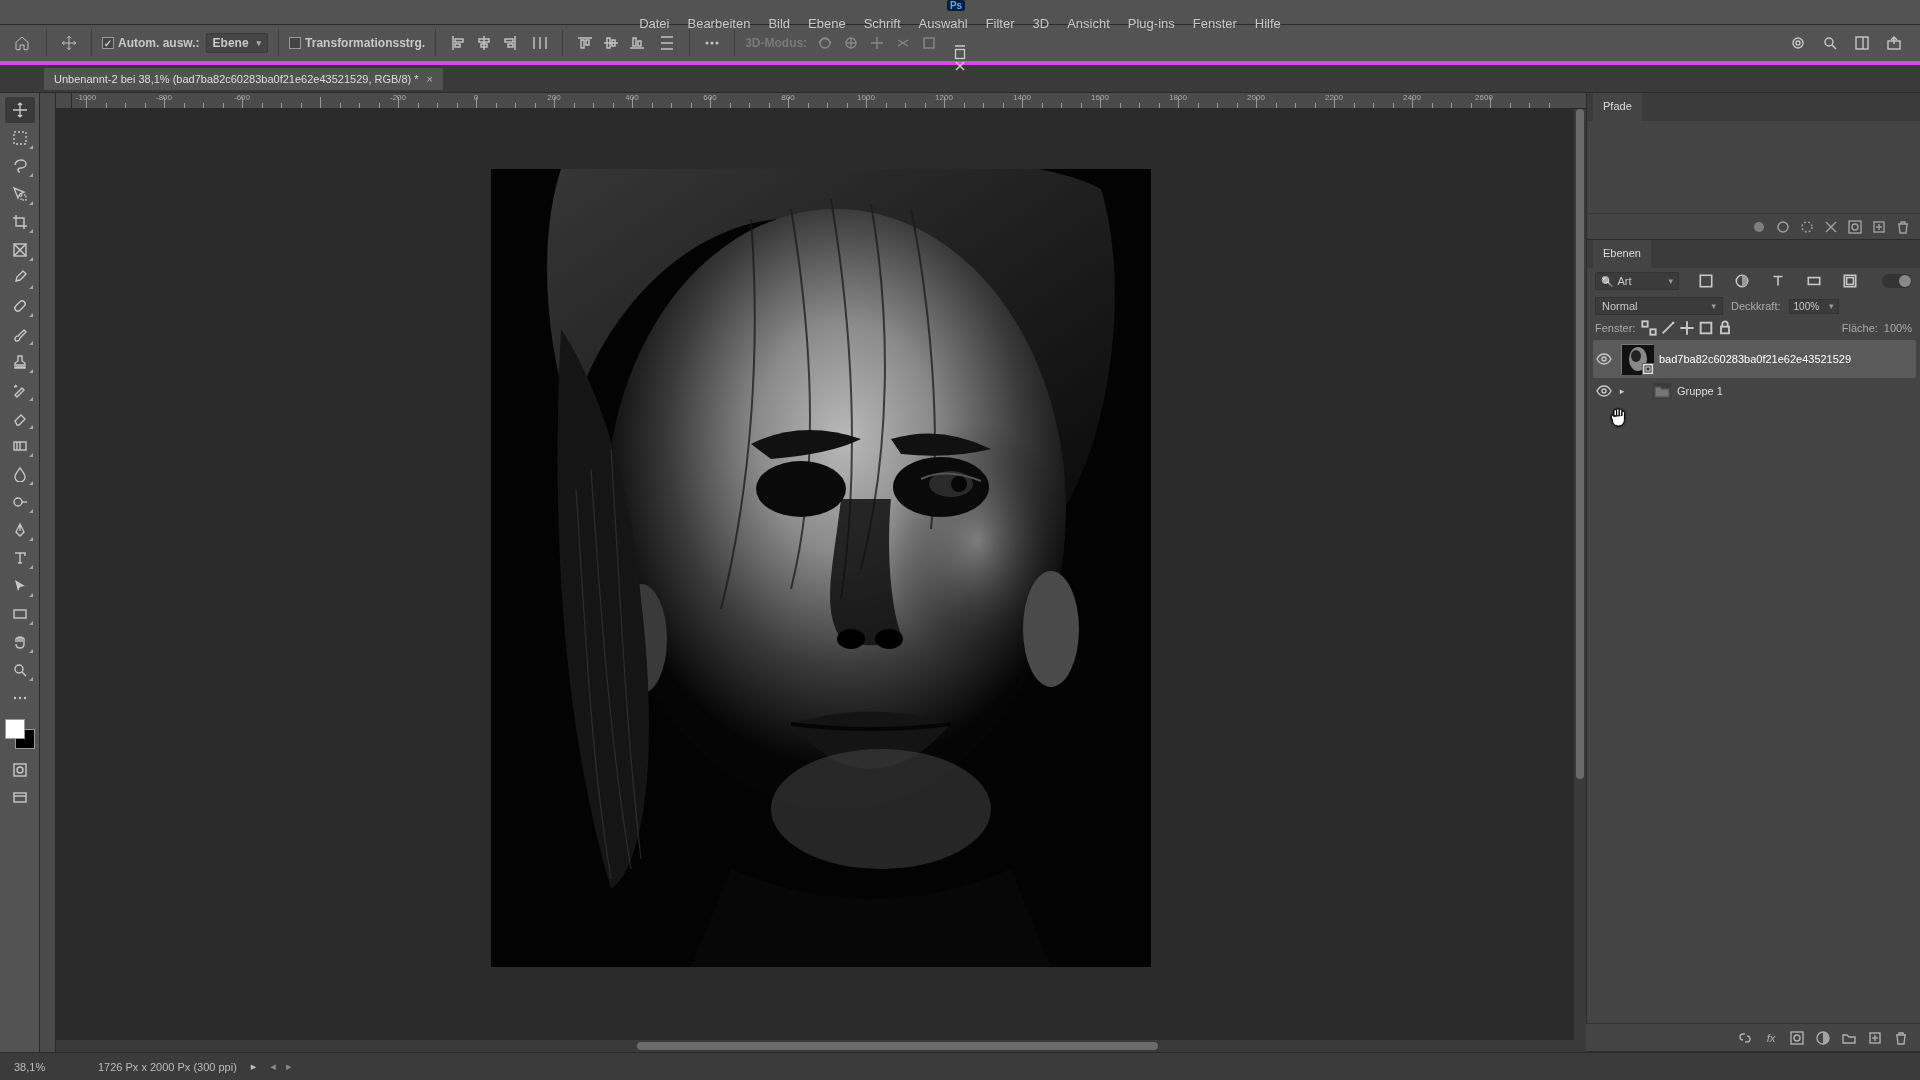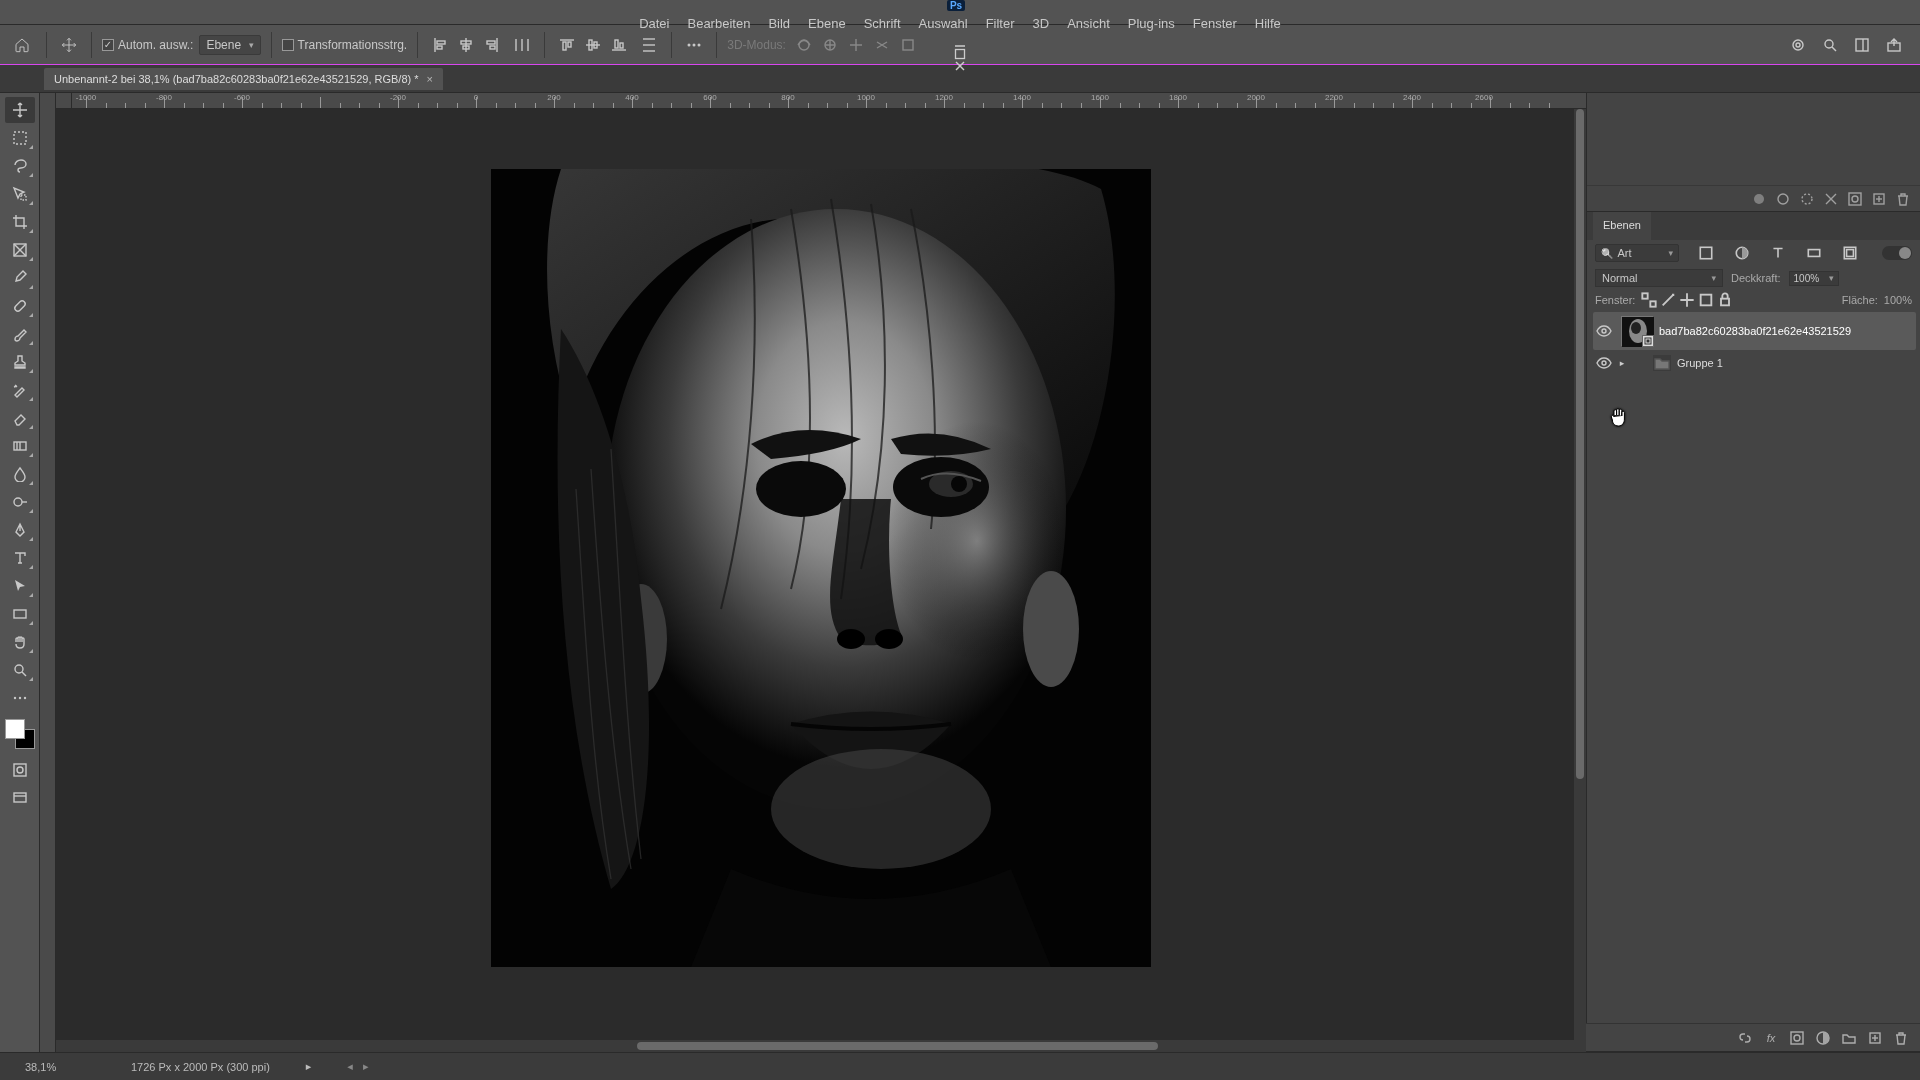--- a/index.html
+++ b/index.html
@@ -7,21 +7,21 @@
 
 
 .menubar { height: 25px; background: #535353; display: flex; align-items: center; padding: 0 4px; font-size: 13px; border-bottom: 1px solid #2a2a2a; flex-direction: column; }
 .menubar .logo { width: 18px; height: 18px; background: #0a1f3a; border-radius: 2px; margin-right: 8px; display: flex; align-items: center; justify-content: center; font-size: 10px; font-weight: bold; color: #5aa9ff; }
 .menubar .item { padding: 0 9px; cursor: pointer; line-height: 25px; }
 .menubar .spacer { flex: 1; }
 .menubar .winbtn { width: 30px; height: 22px; display: flex; align-items: center; justify-content: center; cursor: pointer; }
 .menubar .winbtn svg { display:block; }
 
 
-.optbar { height: 40px; background: #535353; display: flex; align-items: center; padding: 0 8px; gap: 6px; border-bottom: 1px solid #d946ef; font-size: 12px; }
+.optbar { height: 40px; background: #535353; display: flex; align-items: center; padding: 0 8px; gap: 6px; border-bottom: 4px solid #d946ef; font-size: 12px; font-weight: bold; }
 .optbar .vdiv { width: 1px; height: 26px; background: #3a3a3a; margin: 0 4px; }
 .optbar .iconbtn { width: 24px; height: 24px; display: flex; align-items: center; justify-content: center; cursor: pointer; border-radius: 2px; }
 .optbar .home { width: 28px; height: 28px; }
 .optbar .check { display:flex; align-items:center; gap:4px; }
 .optbar .check .box { width:12px; height:12px; border:1px solid #999; display:flex; align-items:center; justify-content:center; background:#444; }
 .optbar .check .box.on::after { content:"✓"; font-size:10px; color:#ccc; }
 .optbar .select { display:flex; align-items:center; gap:4px; padding:2px 6px; background:#454545; border:1px solid #3a3a3a; border-radius:2px; }
 .optbar .select::after { content:"▾"; font-size:9px; margin-left:4px; color:#aaa; }
 .optbar .aligngrp { display:flex; gap:2px; }
 .optbar .modelabel { color:#7a7a7a; font-size:12px; }
@@ -105,21 +105,21 @@
 .layer .thumb.group { background:#3b3b3b; border:none; display:flex; align-items:center; justify-content:center; width:18px; height:16px; margin-left:24px; }
 .layer .name { font-size:11px; color:#ddd; }
 .layer.selected .name { color:#fff; }
 .layer .expand { width:14px; display:flex; align-items:center; justify-content:center; font-size:9px; color:#ccc; cursor:pointer; }
 .layer.group-row { height:24px; }
 
 .layers .footer { position:absolute; bottom:0; right:0; height:28px; width:334px; display:flex; align-items:center; justify-content:flex-end; gap:8px; padding:0 10px; background:#444; border-top:1px solid #333; }
 .layers .footer .ibtn { width:18px; height:18px; display:flex; align-items:center; justify-content:center; opacity:.8; cursor:pointer; }
 
 
-.status { position:absolute; left:0; right:0; bottom:0; height:28px; background:#3b3b3b; border-top:1px solid #2a2a2a; display:flex; align-items:center; font-size:11px; padding:0 25px; gap:36px; color:#bbb; }
+.status { position:absolute; left:0; right:0; bottom:0; height:28px; background:#3b3b3b; border-top:1px solid #2a2a2a; display:flex; align-items:center; font-size:11px; padding:0 14px; gap:14px; color:#bbb; }
 .status .zoom { width:70px; }
 .status .nav { display:flex; gap:10px; color:#888; }
 
 
 .handcursor { position:absolute; pointer-events:none; }
 .handcursor svg { filter: drop-shadow(0 0 1px #000); }
 
 
 .i { width:16px; height:16px; stroke:#c8c8c8; fill:none; stroke-width:1.4; }
 .i.fill { fill:#c8c8c8; stroke:none; }
@@ -640,20 +640,25 @@
         <div class="thumb"></div>
       </div>
     <div class="hscroll">
         <div class="thumb"></div>
       </div>
   </div>
 
   <div class="panels">
 
     <div class="panel paths">
+      <div class="tabs">
+        <div class="tab on">
+            <span>Pfade</span>
+          </div>
+      </div>
       <div class="body"></div>
       <div class="footer">
         <div class="ibtn">
             <svg class="i" viewBox="0 0 16 16">
               <circle cx="8" cy="8" r="5" fill="#999" stroke="none"></circle>
             </svg>
           </div>
         <div class="ibtn">
             <svg class="i" viewBox="0 0 16 16">
               <circle cx="8" cy="8" r="5"></circle>

